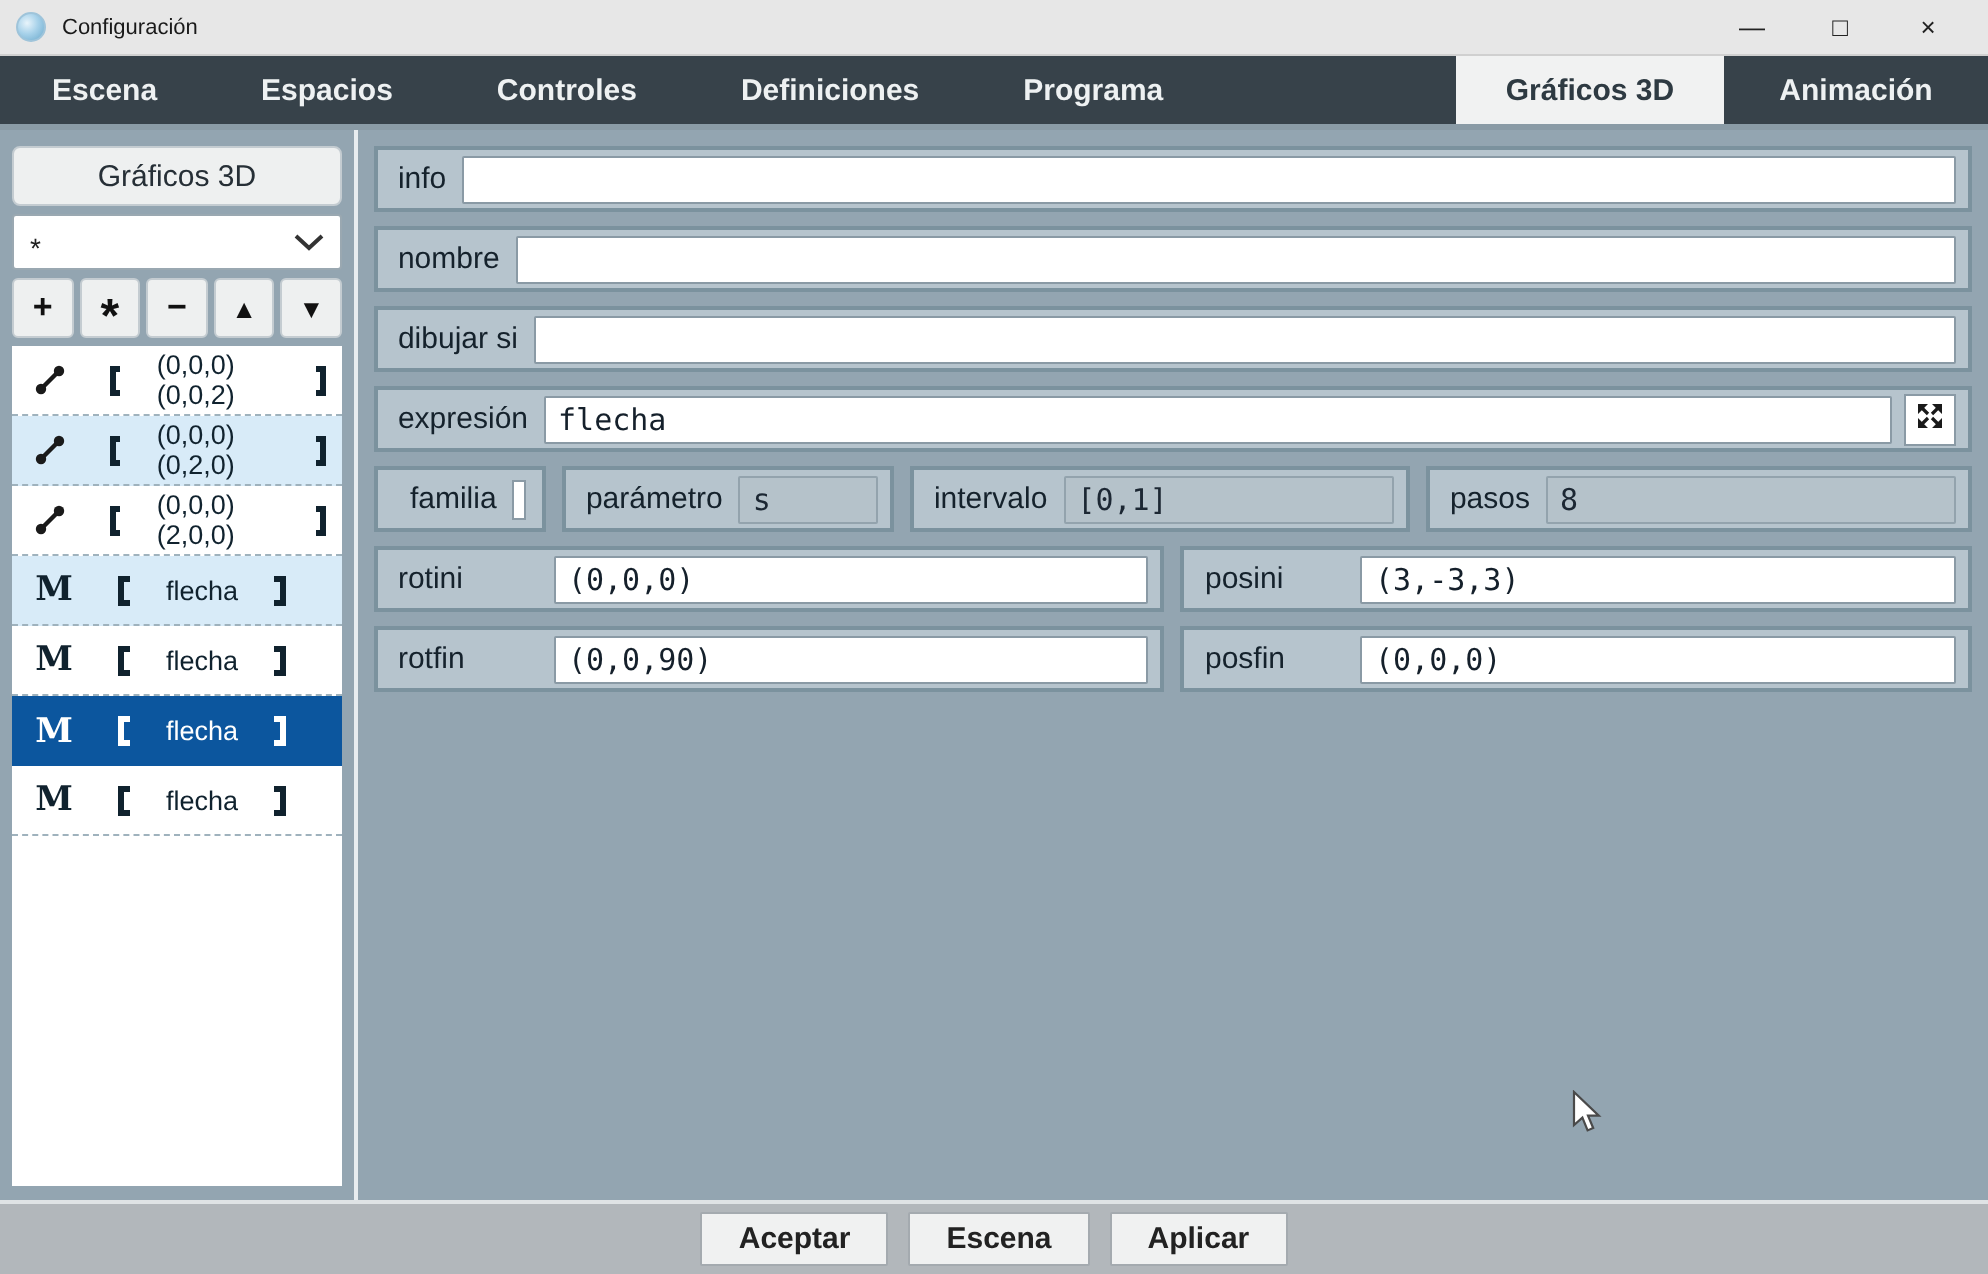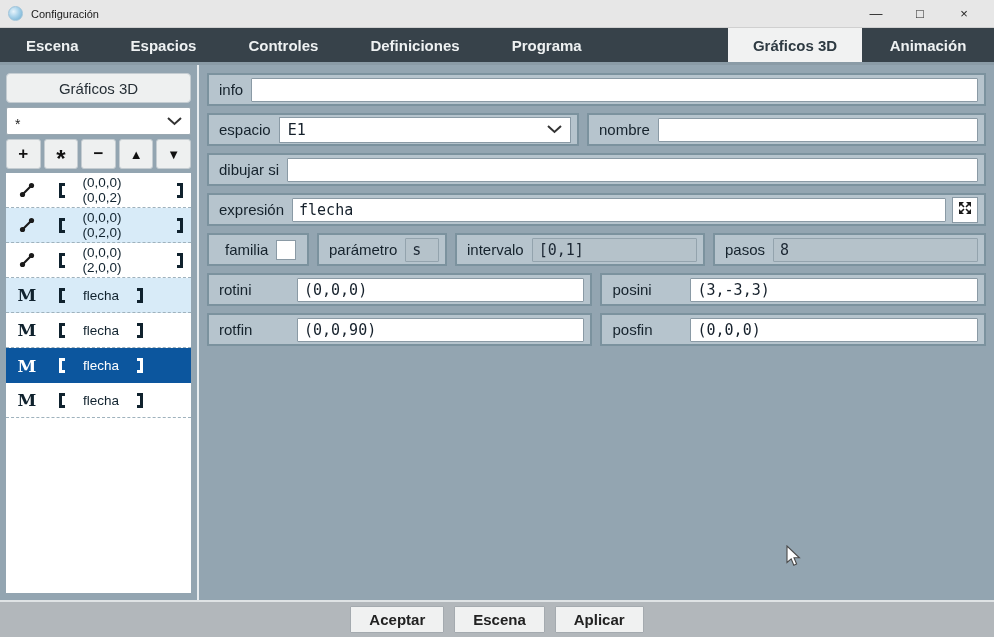--- a/index.html
+++ b/index.html
@@ -63,22 +63,22 @@
     font-family:"DejaVu Sans Mono", monospace; font-size:15px; color:#15202b; padding:0 6px; border-radius:1px; }
   .tinput:disabled { background:#b5c2ca; border-color:#93a3ad; color:#1c2733; opacity:1; }
   .sel { height:26px; background:#fff; border:1px solid #8a9aa5; flex:1; display:flex; align-items:center; padding:0 8px; }
   .sel .sel-text { font-family:"DejaVu Sans Mono", monospace; font-size:15px; color:#15202b; }
   .sel .chev { margin-left:auto; display:flex; }
   .checkbox { appearance:none; -webkit-appearance:none; width:20px; height:20px; background:#fff;
     border:1px solid #8a9aa5; margin-right:2px; }
   .expand-btn { width:26px; height:26px; background:#fff; border:1px solid #8a9aa5; margin-left:6px;
     display:flex; align-items:center; justify-content:center; flex:none; }
   .w372 { width:372px; flex:none; }
-  .w102 { width:102px; flex:none;padding-left:12px; }
-  .w150 { width:130px; flex:none; }
+  .w102 { width:86px; flex:none;padding-left:12px; }
+  .w150 { width:166px; flex:none; }
   .w250 { width:250px; flex:none; }
   .half { flex:1; }
   .pin { width:70px; flex:none; }
 
   
   .footer { height:37px; background:#b2b7bb; border-top:2px solid #dfe3e5; display:flex; align-items:center; justify-content:center; gap:10px; }
   .f-btn { min-width:88px; height:27px; background:#f0f1f1; border:1px solid #a4aaaf; border-radius:1px;
     font-family:"Liberation Sans", sans-serif; font-size:15px; font-weight:600; color:#222; padding:0 18px; }
 
   .cursor { position:absolute; left:786px; top:545px; z-index:50; pointer-events:none; }
@@ -229,31 +229,20 @@
     <div class="right-panel">
 
       <div class="form-row">
         <div class="group full">
           <label>info</label>
           <input class="tinput" type="text" value="" style="">
         </div>
       </div>
 
       <div class="form-row">
-        <div class="group w372">
-          <label>espacio</label>
-          <div class="sel">
-            <span class="sel-text">E1</span>
-            <span class="chev">
-              <svg width="15" height="9" viewBox="0 0 15 9">
-                  <polyline points="1,1 7.5,7 14,1" fill="none" stroke="#333" stroke-width="2"></polyline>
-                </svg>
-            </span>
-          </div>
-        </div>
         <div class="group full">
           <label>nombre</label>
           <input class="tinput" type="text" value="" style="">
         </div>
       </div>
 
       <div class="form-row">
         <div class="group full">
           <label>dibujar si</label>
           <input class="tinput" type="text" value="" style="">

